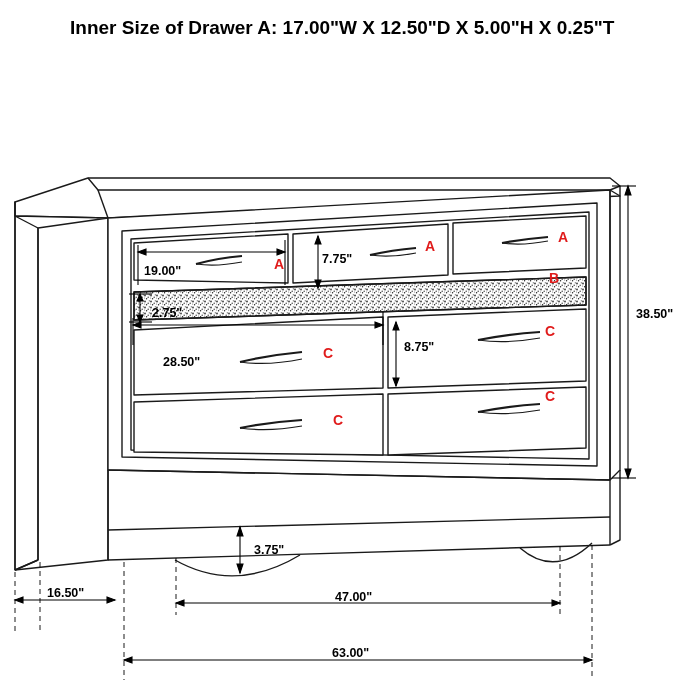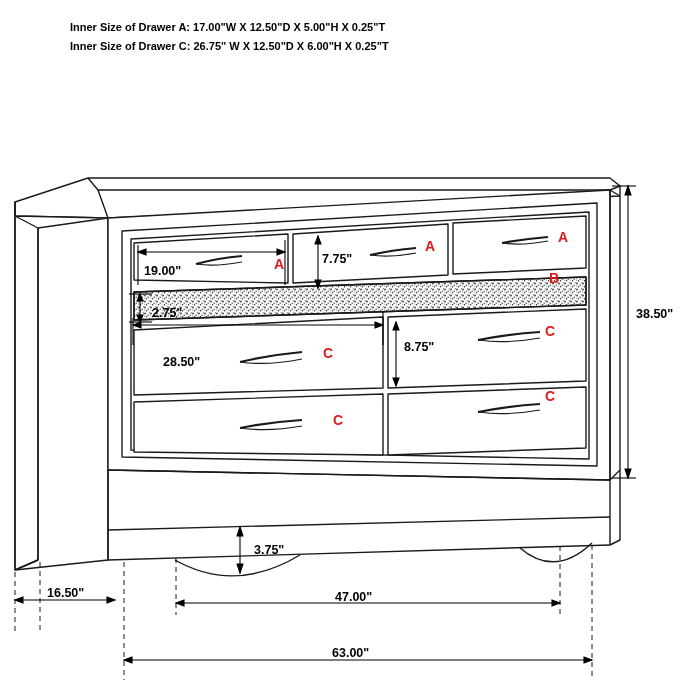--- a/index.html
+++ b/index.html
@@ -19,21 +19,21 @@
     left: 0; top: 0;
     width: 700px; height: 700px;
   }
   .spec-block {
     position: absolute;
     left: 70px;
     top: 18px;
     width: 600px;
   }
   .spec-line {
-    font-size: 11px;
+    font-size: 19px;
     font-weight: bold;
     color: #000000;
     line-height: 19px;
     white-space: nowrap;
   }
   svg.drawing {
     position: absolute;
     left: 0;
     top: 0;
     width: 700px;
@@ -54,21 +54,20 @@
     white-space: nowrap;
   }
 </style>
 </head>
 <body>
 
 <div id="stage">
 
   <div class="spec-block">
     <div class="spec-line">Inner Size of Drawer A: 17.00"W X 12.50"D X 5.00"H X 0.25"T</div>
-    <div class="spec-line">Inner Size of Drawer C: 26.75" W X 12.50"D X 6.00"H X 0.25"T</div>
   </div>
 
   <svg class="drawing" viewBox="0 0 700 700">
     <defs>
       <pattern id="glitter" width="6" height="6" patternUnits="userSpaceOnUse">
         <rect width="6" height="6" fill="#ffffff"></rect>
         <circle cx="1" cy="1.5" r="0.9" fill="#3a3a3a"></circle>
         <circle cx="4.2" cy="3.2" r="0.8" fill="#555555"></circle>
         <circle cx="2.6" cy="4.8" r="0.7" fill="#222222"></circle>
         <circle cx="5.3" cy="0.8" r="0.6" fill="#444444"></circle>

